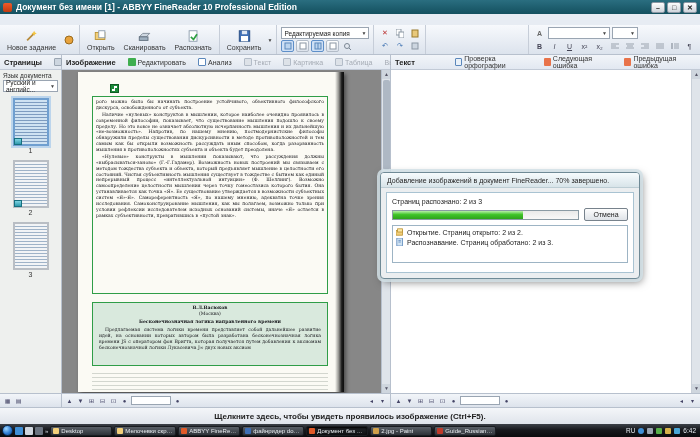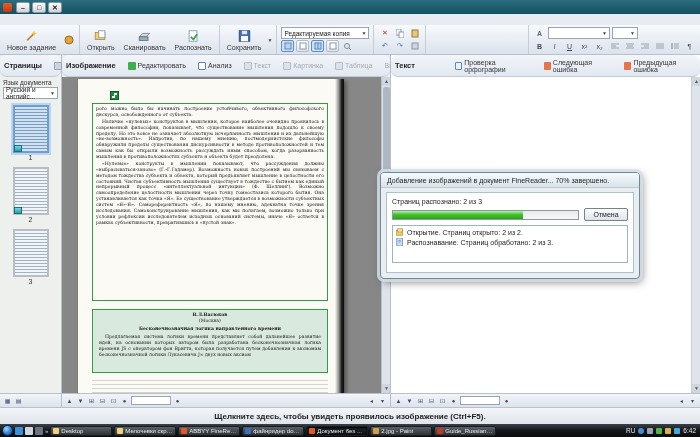--- a/index.html
+++ b/index.html
@@ -36,22 +36,22 @@
   .smallbtn.pressed { border-color:#5e8fc9; background:#cfe0f5; }
   .smallbtn.flat { border-color:transparent; background:transparent; }
   .stack { display:flex; flex-direction:column; gap:1px; justify-content:center; }
   .row { display:flex; gap:2px; align-items:center; }
   .fmt .combo { width:62px; }
   .fmt .combo.sz { width:26px; }
   .gray { color:#9aa2ad; }
 
   
   .main { position:absolute; left:0; top:55px; width:700px; height:338px; display:flex; }
-  .phead { height:22px; background:linear-gradient(#f2f5f9,#e2e8f1); border-bottom:1px solid #c2cad6;
-    display:flex; align-items:center; font-size:7.5px; color:#222; padding:0 4px; gap:12px;border-radius:7px; }
+  .phead { height:15px; background:linear-gradient(#f2f5f9,#e2e8f1); border-bottom:1px solid #c2cad6;
+    display:flex; align-items:center; font-size:7.5px; color:#222; padding:0 4px; gap:12px; }
   .phead b { font-size:7.5px; }
   .pbtn { display:flex; align-items:center; gap:2px; font-size:7px; color:#333; }
   .pbtn.disabled { color:#a5abb4; }
   .pico { width:8px; height:8px; border-radius:1px; display:inline-block; }
 
   .sidebar { width:62px; background:#eef0ee; border-right:1px solid #b7c0cd; display:flex; flex-direction:column; }
   .lang { padding:2px 3px; font-size:6.5px; color:#333; }
   .lang .combo { margin-top:1px; height:12px; }
   .thumbs { flex:1; display:flex; flex-direction:column; align-items:center; padding-top:4px; gap:6px; }
   .thumbwrap { display:flex; flex-direction:column; align-items:center; gap:1px; }
@@ -138,20 +138,21 @@
   .logrow { display:flex; align-items:center; gap:3px; font-size:7px; color:#222; margin-bottom:2px; }
   .li { width:8px; height:8px; flex:0 0 auto; }
 </style>
 </head>
 <body>
 
 <div class="app">
 
   <div class="titlebar">
     <div class="appicon"></div>
+    <div class="title">Документ без имени [1] - ABBYY FineReader 10 Professional Edition</div>
     <div class="winbtns">
       <div class="winbtn">–</div>
       <div class="winbtn">□</div>
       <div class="winbtn">✕</div>
     </div>
   </div>
 
 
   <div class="toolbar">
     <div class="tgroup">

